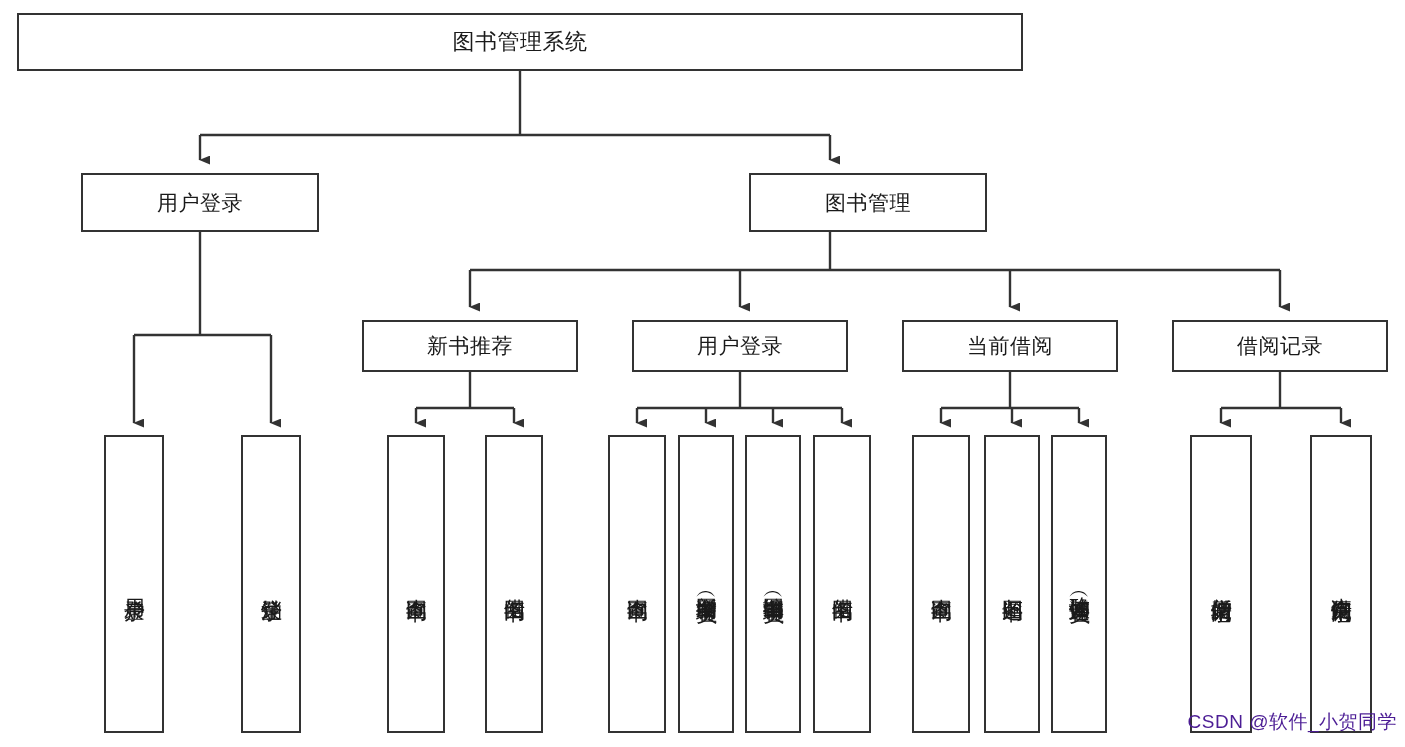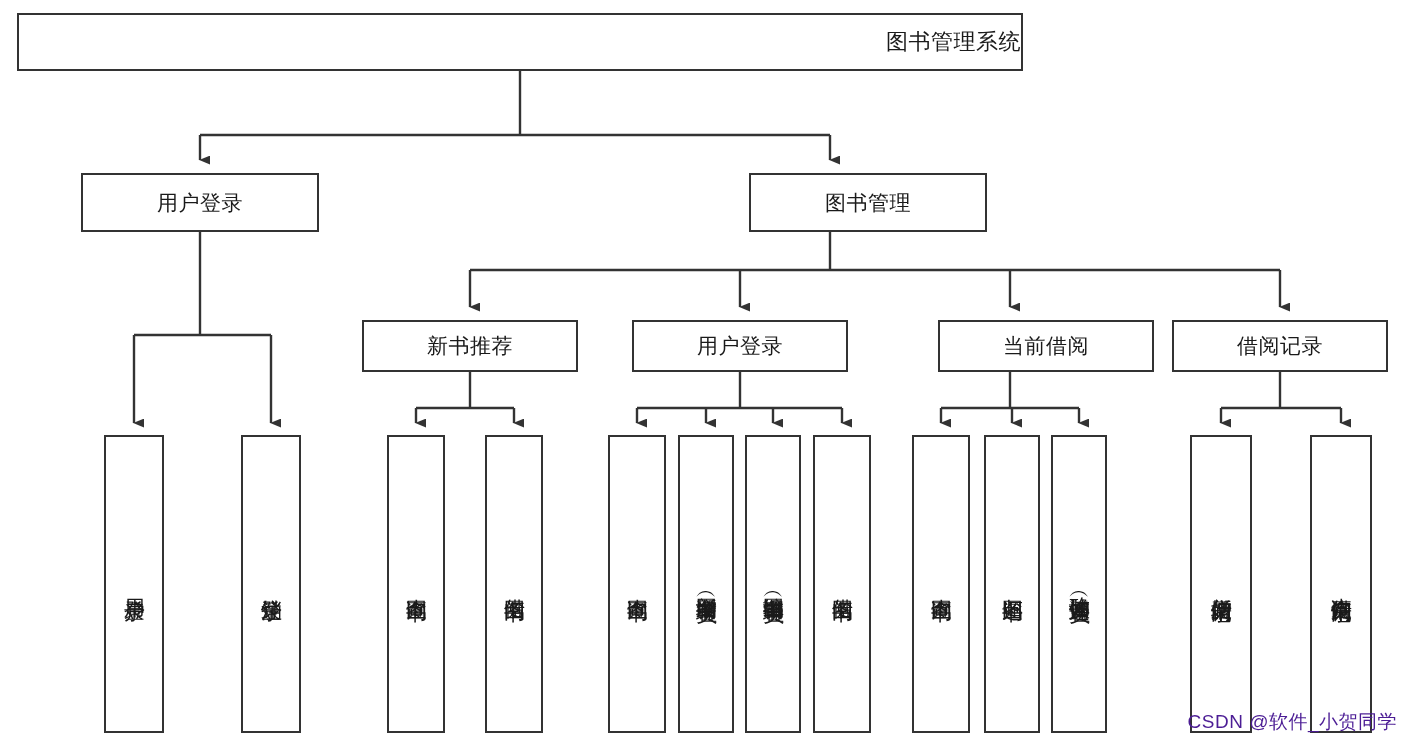--- a/index.html
+++ b/index.html
@@ -118,38 +118,38 @@
       <path d="M 1012,408 L 1012,423" marker-end="url(#arrowhead)"></path>
       <path d="M 1079,408 L 1079,423" marker-end="url(#arrowhead)"></path>
 
       <path d="M 1280,372 L 1280,408"></path>
       <path d="M 1221,408 L 1341,408"></path>
       <path d="M 1221,408 L 1221,423" marker-end="url(#arrowhead)"></path>
       <path d="M 1341,408 L 1341,423" marker-end="url(#arrowhead)"></path>
     </g>
   </svg>
 
-  <div class="node horiz root" style="left:17px;top:13px;width:1006px;height:58px;justify-content:flex-end;">
+  <div class="node horiz root" style="left:17px;top:13px;width:1006px;height:58px;">
     <span>图书管理系统</span>
   </div>
 
   <div class="node horiz" style="left:81px;top:173px;width:238px;height:59px;">
     <span>用户登录</span>
   </div>
   <div class="node horiz" style="left:711px;top:173px;width:238px;height:59px;margin-left:38px;">
     <span>图书管理</span>
   </div>
 
   <div class="node horiz" style="left:362px;top:320px;width:216px;height:52px;">
     <span>新书推荐</span>
   </div>
   <div class="node horiz" style="left:632px;top:320px;width:216px;height:52px;">
     <span>用户登录</span>
   </div>
-  <div class="node horiz" style="left:902px;top:320px;width:216px;height:52px;margin-left:36px;">
+  <div class="node horiz" style="left:902px;top:320px;width:216px;height:52px;">
     <span>当前借阅</span>
   </div>
   <div class="node horiz" style="left:1172px;top:320px;width:216px;height:52px;">
     <span>借阅记录</span>
   </div>
 
   <div class="node vert" style="left:104px;top:435px;width:60px;height:298px;">
     <span class="vtext">用户登录</span>
   </div>
   <div class="node vert" style="left:241px;top:435px;width:60px;height:298px;">

